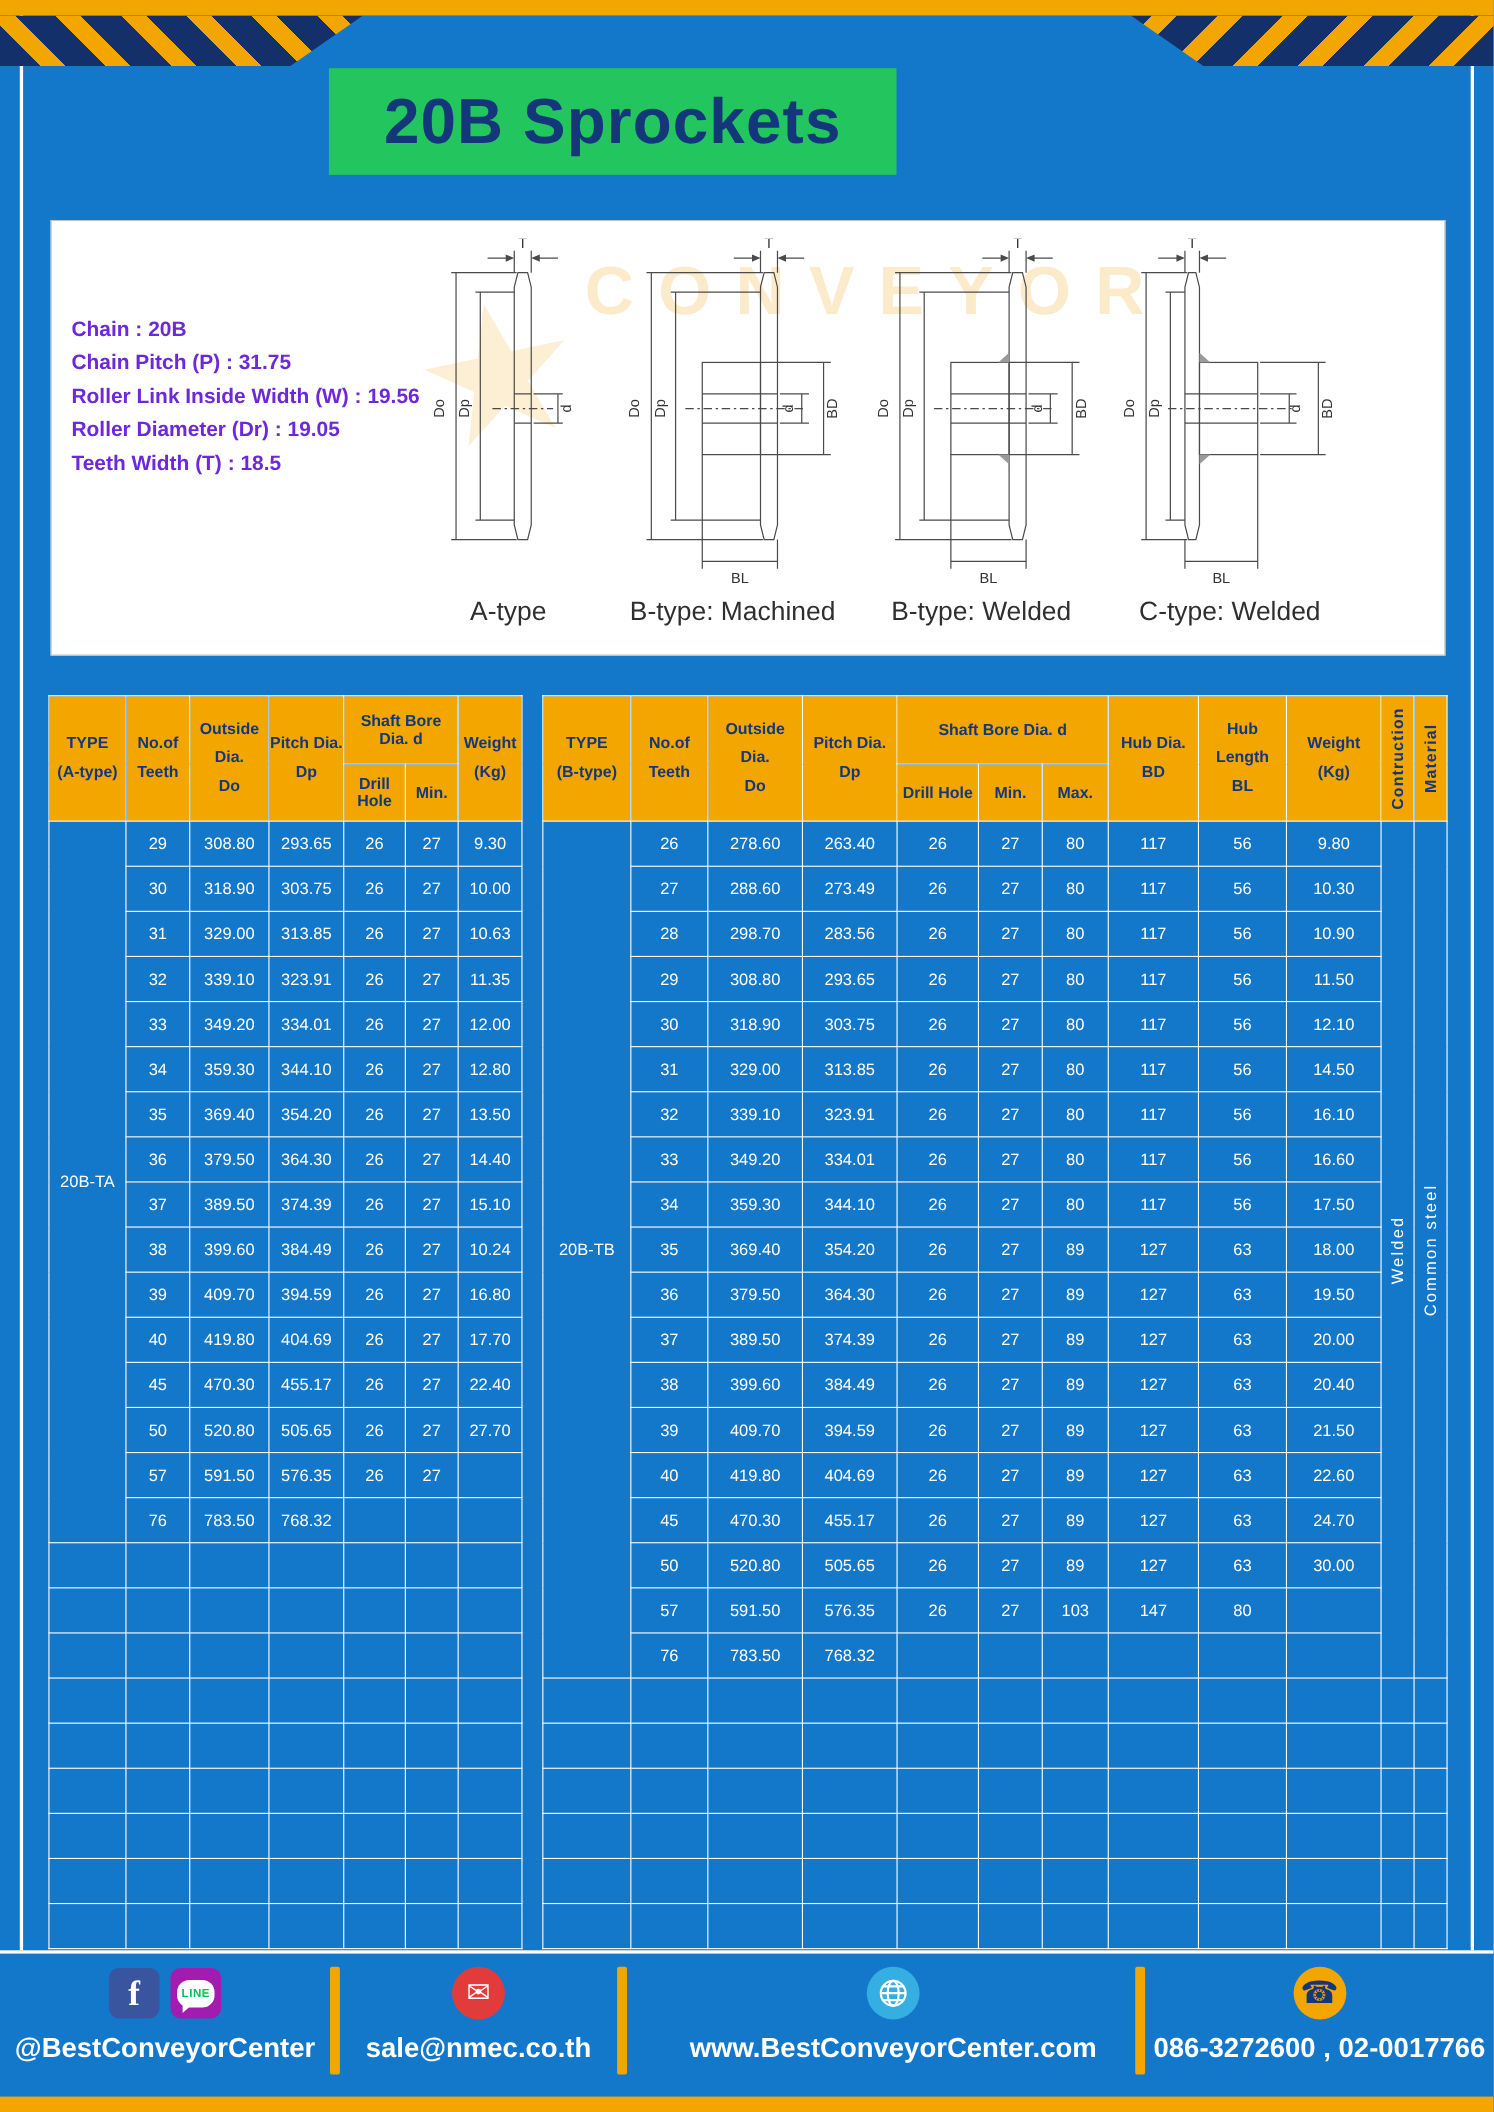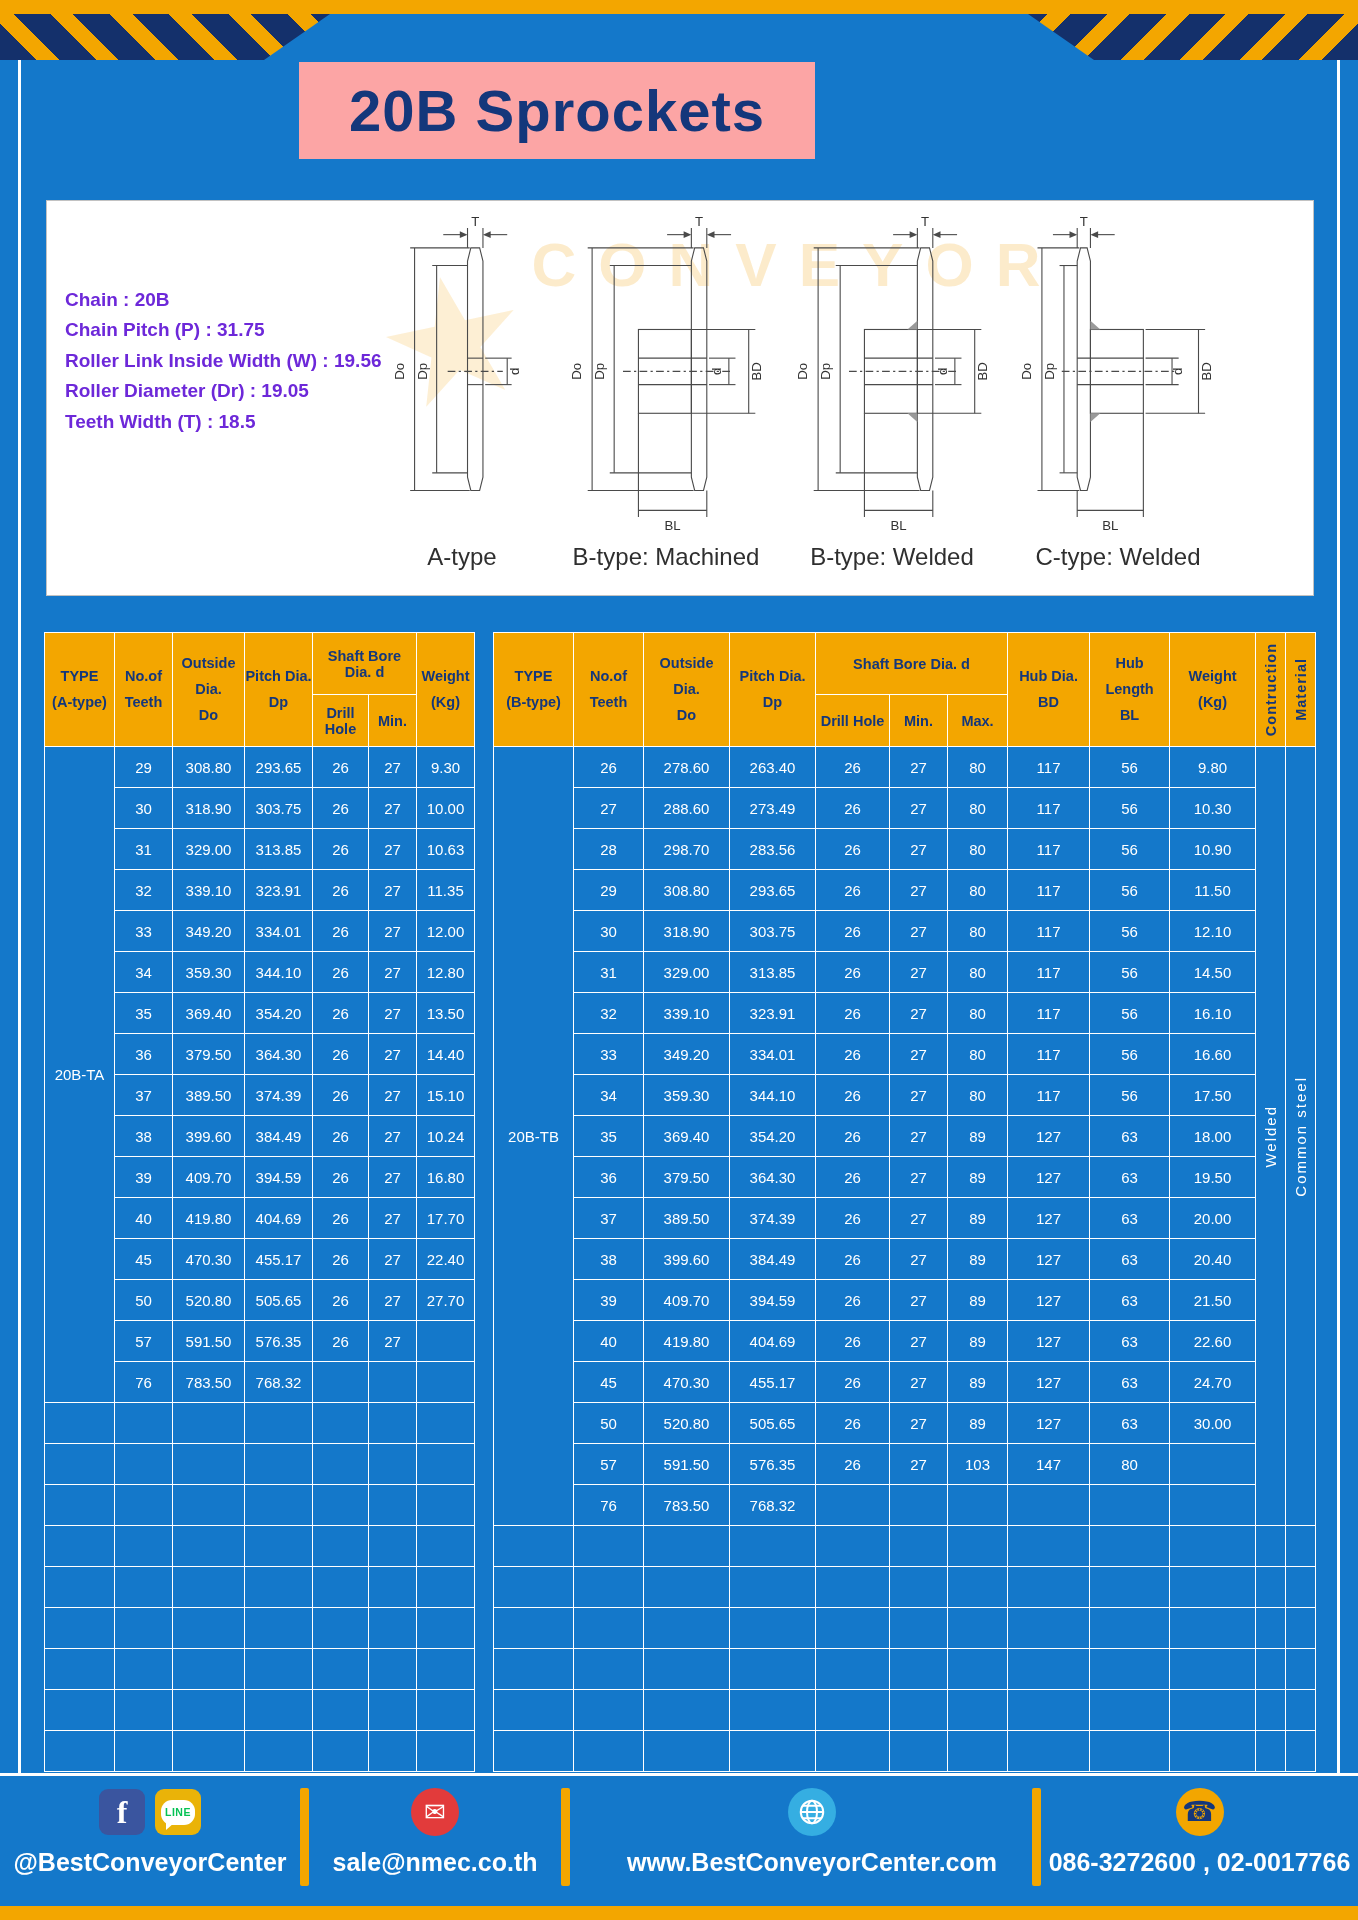--- a/index.html
+++ b/index.html
@@ -7,21 +7,21 @@
         font-family:"Liberation Sans",sans-serif;}
   
   .top-strip{position:absolute;top:0;left:0;right:0;height:14px;background:#F3A600;z-index:6;}
   .corner{position:absolute;top:14px;height:46px;width:330px;z-index:5;}
   .corner-left{left:0;background:repeating-linear-gradient(45deg,#14306B 0 26px,#F3A600 26px 42px);
                clip-path:polygon(0 0,100% 0,80% 100%,0 100%);}
   .corner-right{right:0;background:repeating-linear-gradient(-45deg,#14306B 0 26px,#F3A600 26px 42px);
                 clip-path:polygon(0 0,100% 0,100% 100%,20% 100%);}
   .frame{position:absolute;left:18px;right:18px;top:14px;bottom:14px;
          border-left:3px solid #fff;border-right:3px solid #fff;z-index:1;}
-  .title-box{position:absolute;top:62px;left:299px;width:516px;height:97px;background:#fca5a5;
+  .title-box{position:absolute;top:62px;left:299px;width:516px;height:97px;background:#22c55e;
              display:flex;align-items:center;justify-content:center;z-index:4;}
   .title-box h1{margin:0;font-size:58px;color:#14377B;letter-spacing:1px;font-weight:bold;}
   
   .panel{position:absolute;top:200px;left:46px;width:1266px;height:394px;background:#fff;
          border:1px solid #c2c2c2;z-index:2;}
   .specs{position:absolute;left:18px;top:84px;z-index:2;}
   .spec-line{font-size:19px;font-weight:bold;color:#6d28d9;line-height:1.6;white-space:nowrap;}
   .watermark{position:absolute;left:400px;top:24px;width:700px;text-align:center;z-index:0;
              color:rgba(243,166,18,0.22);font-weight:bold;letter-spacing:22px;line-height:1.3;
              font-size:62px;pointer-events:none;}
@@ -58,21 +58,21 @@
   .footer{position:absolute;left:0;right:0;bottom:0;height:144px;border-top:3px solid #fff;z-index:6;background:#1478CA;}
   .footer-row{display:flex;align-items:stretch;height:130px;box-sizing:border-box;padding-top:6px;}
   .f-sec{display:flex;flex-direction:column;align-items:center;justify-content:flex-start;gap:8px;padding-top:2px;}
   .sec-1{width:300px;}.sec-2{width:252px;}.sec-3{width:440px;margin-left:22px;}.sec-4{flex:1;}
   .f-label{font-size:25px;font-weight:bold;color:#fff;white-space:nowrap;}
   .f-bar{width:9px;background:#F3A600;margin:6px 0 20px 0;border-radius:2px;}
   .f-icons{display:flex;gap:10px;align-items:center;height:56px;}
   .icon-sq{width:46px;height:46px;border-radius:9px;display:flex;align-items:center;justify-content:center;}
   .fb{background:#3A559F;}
   .fb span{color:#fff;font-size:32px;font-weight:bold;font-family:"Liberation Serif",serif;line-height:1;}
-  .line-ic{background:#eab308;}
+  .line-ic{background:#a21caf;}
   .line-bubble{background:#fff;width:34px;height:25px;border-radius:11px;display:flex;align-items:center;
                justify-content:center;position:relative;}
   .line-bubble::after{content:"";position:absolute;left:5px;bottom:-5px;width:0;height:0;
                       border-top:7px solid #fff;border-right:8px solid transparent;}
   .line-bubble span{color:#06C255;font-size:10.5px;font-weight:bold;letter-spacing:0.5px;}
   .icon-circle{width:48px;height:48px;border-radius:50%;display:flex;align-items:center;justify-content:center;}
   .email-ic{background:#E23B3B;}
   .email-ic span{color:#fff;font-size:26px;font-family:"DejaVu Sans",sans-serif;line-height:1;}
   .globe-ic{background:#35AEE2;}
   .phone-ic{background:#F3A600;}

